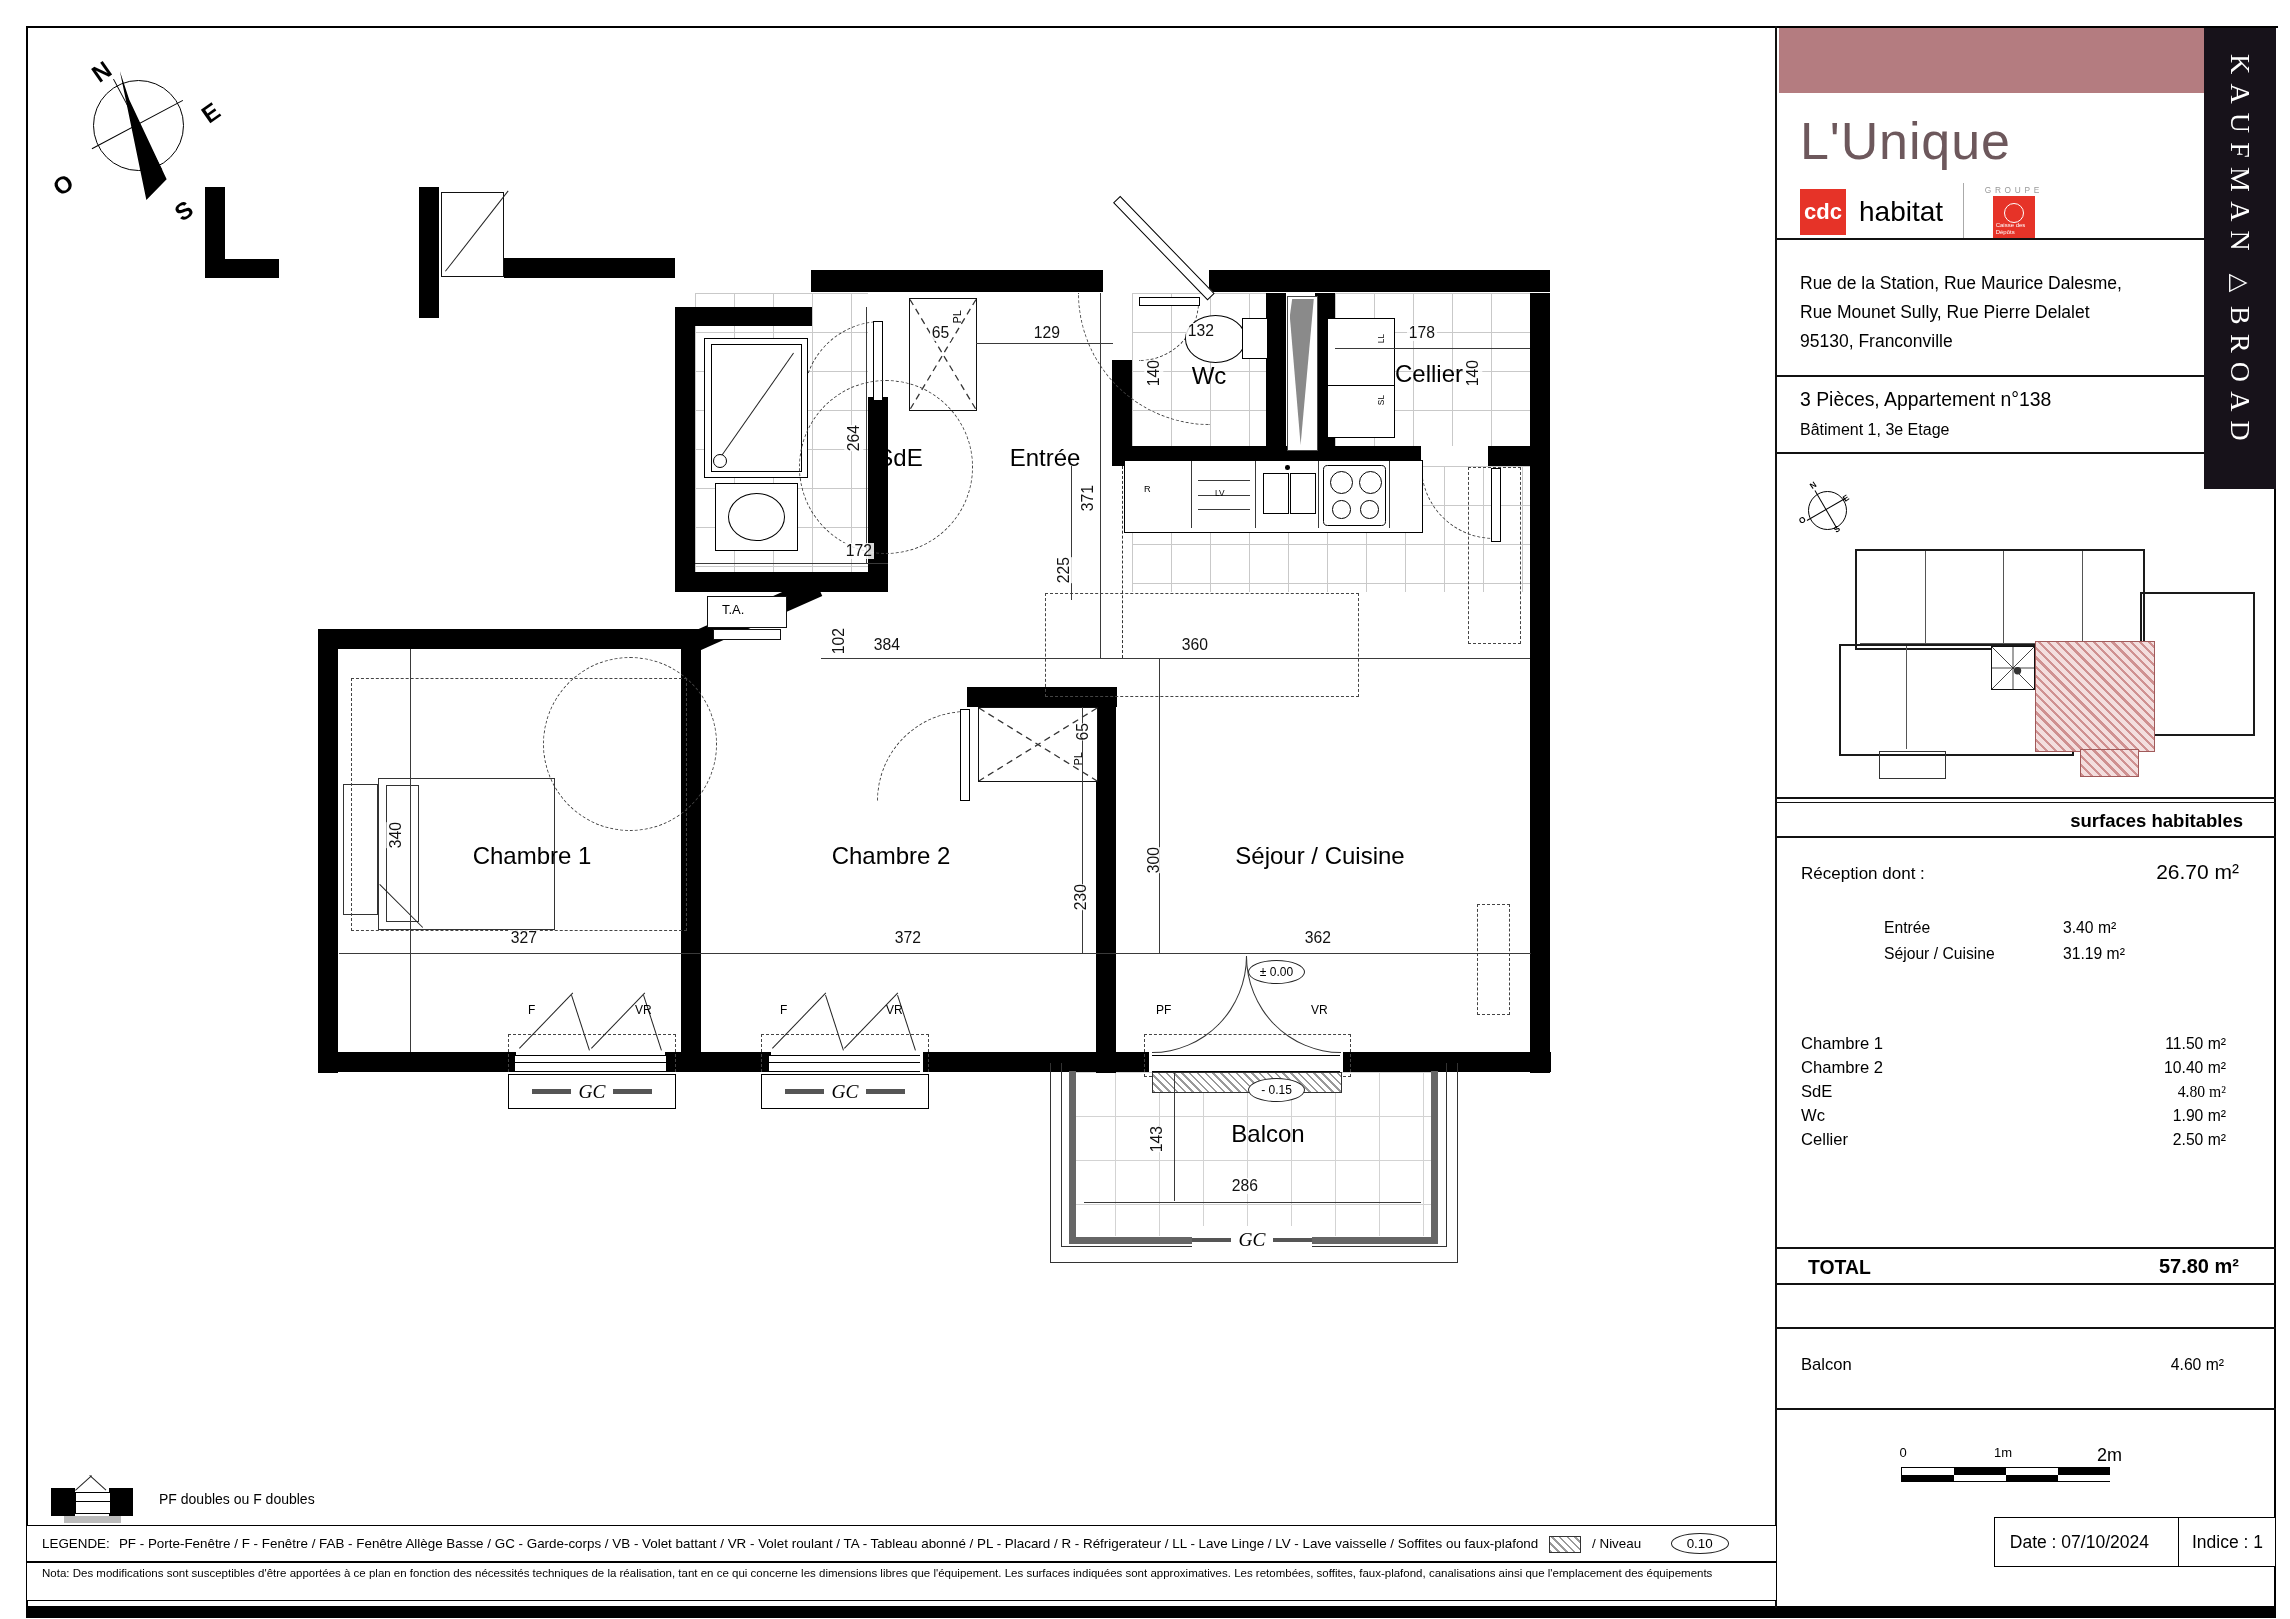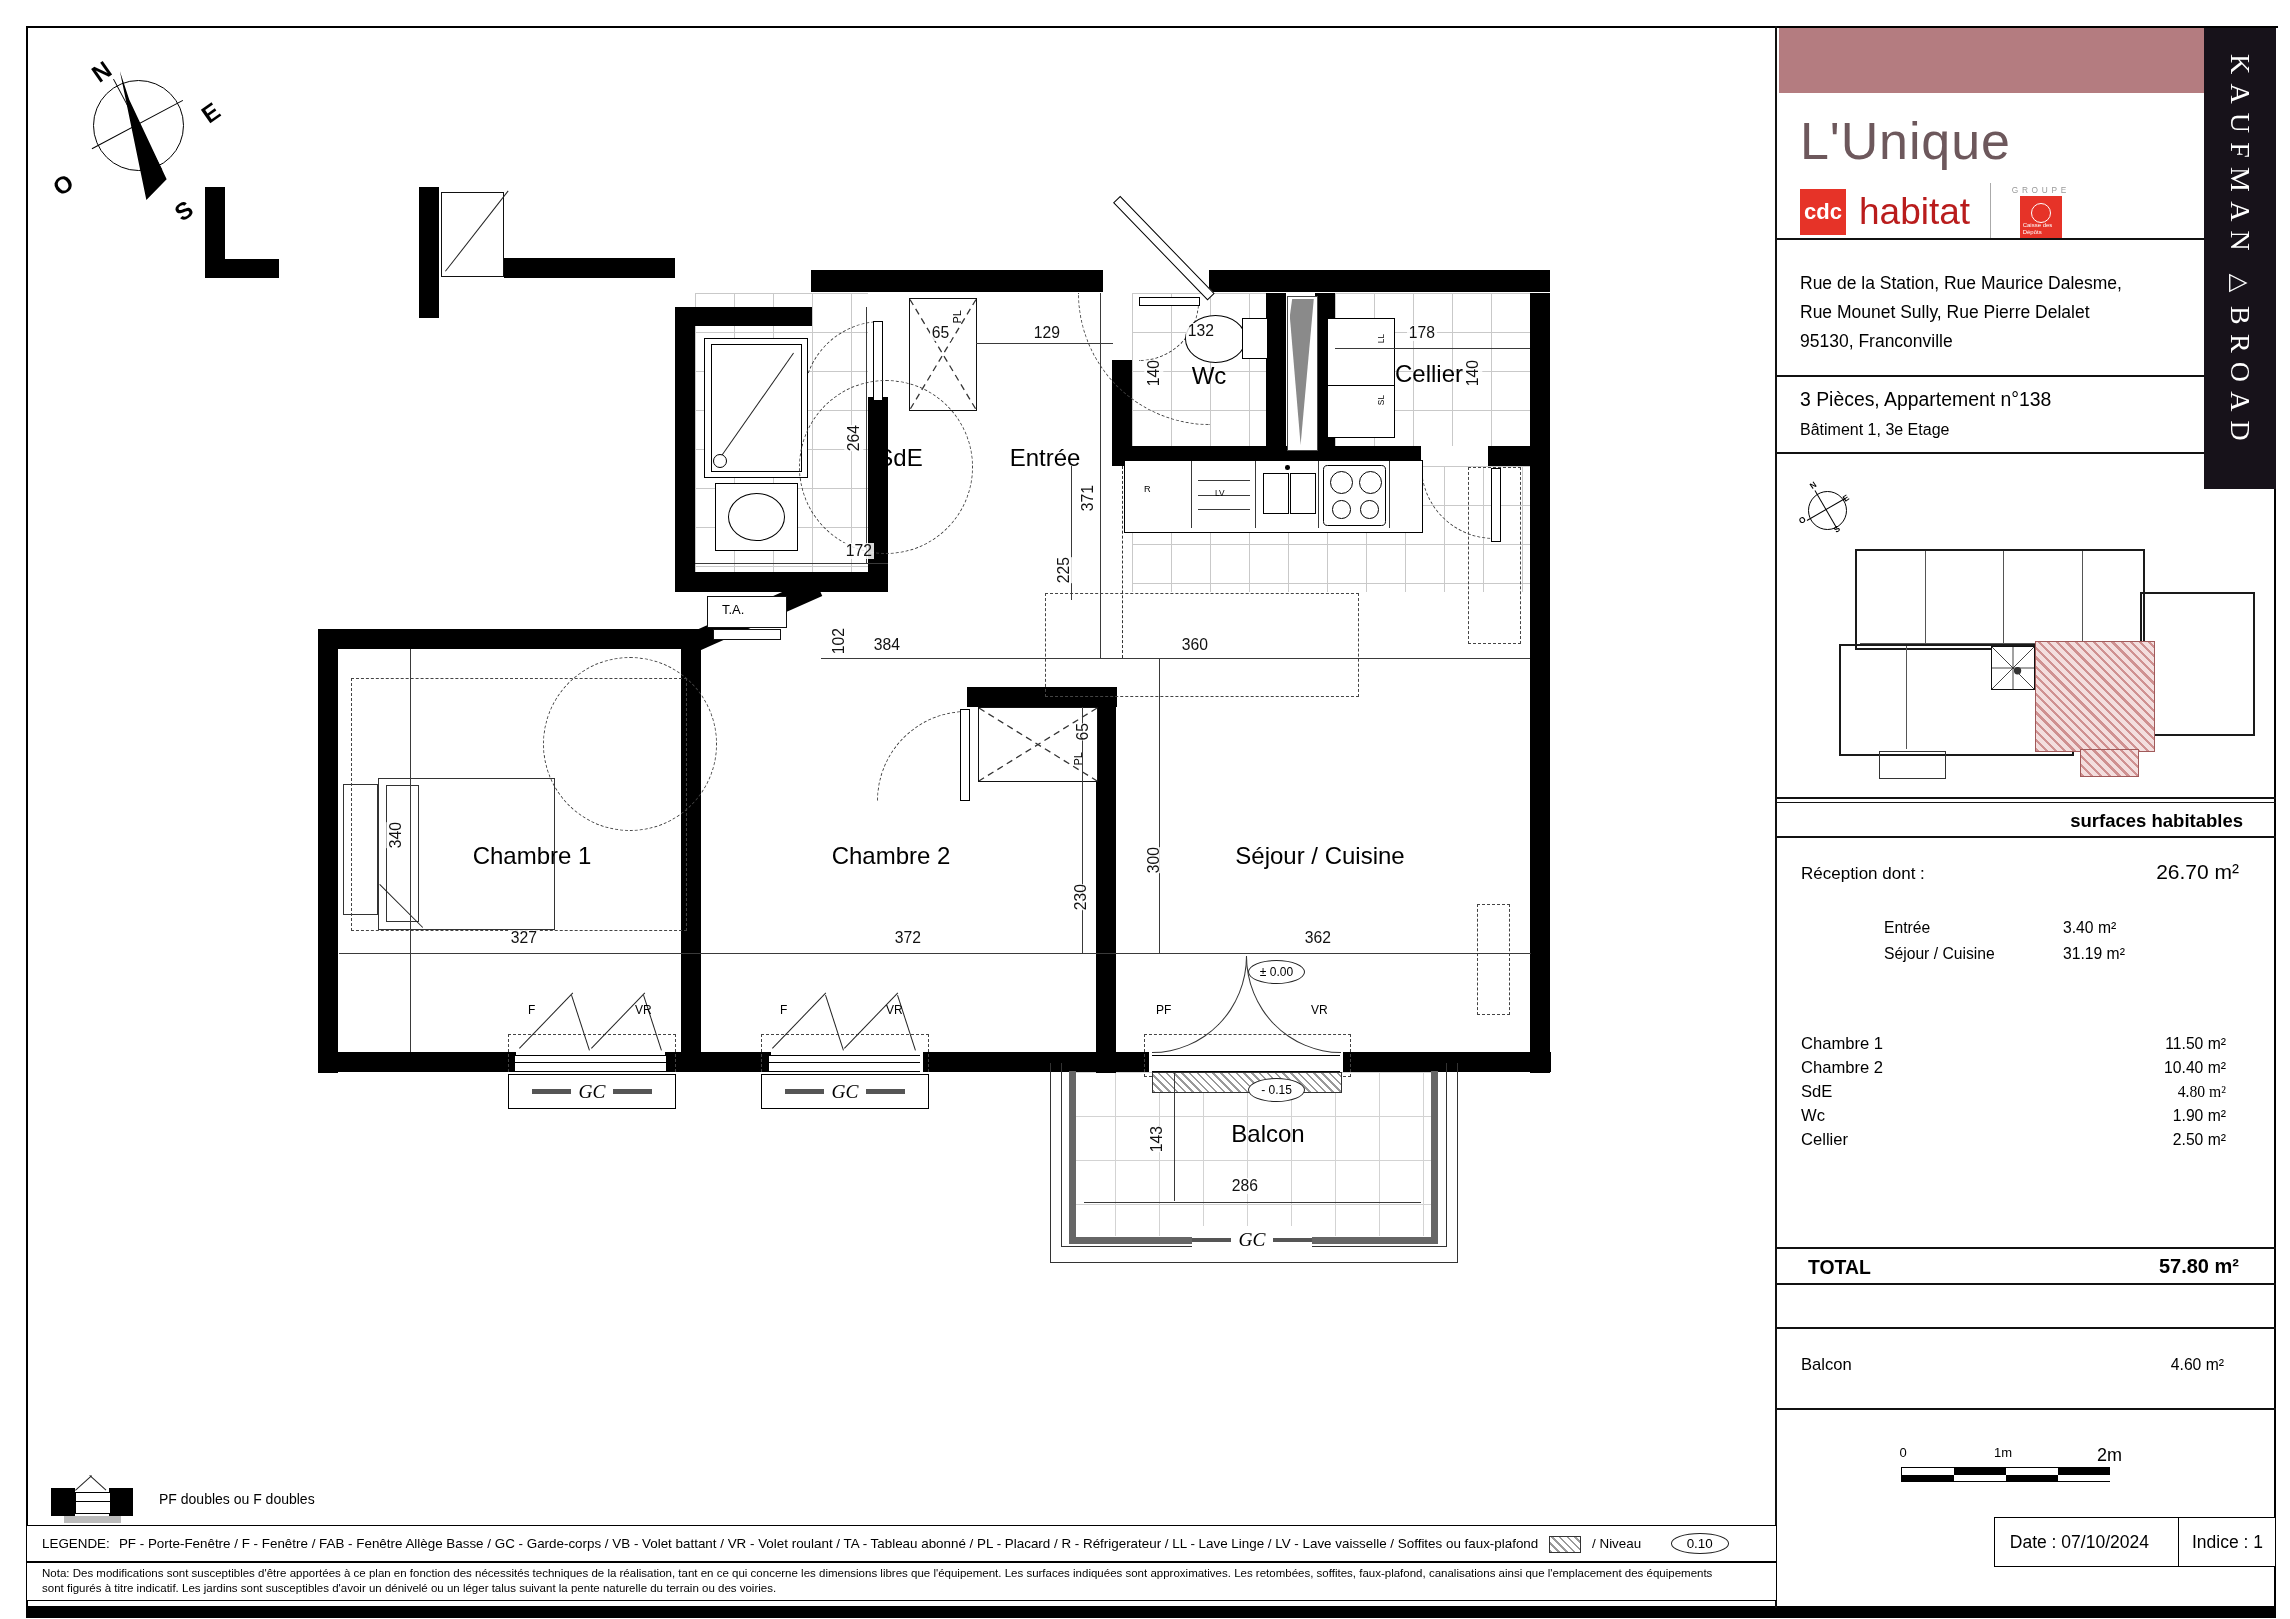--- a/index.html
+++ b/index.html
@@ -281,21 +281,21 @@
 <div class="panel-divider" style="left:1775px;top:26px;width:1.8px;height:1582px"></div>
 
 <div class="abs" style="left:1779px;top:28px;width:425px;height:65px;background:#b47c80"></div>
 
 <div class="abs" style="left:1800px;top:111px;font-size:52px;color:#6d585c;letter-spacing:0.9px">L'Unique</div>
 
 <div class="abs" style="left:1800px;top:183px;display:flex;align-items:center;gap:13px">
   <div style="width:46px;height:46px;background:#e63328;display:flex;align-items:center;justify-content:center">
       <span style="color:#fff;font-weight:bold;font-size:22px">cdc</span>
     </div>
-  <span style="font-size:37px;color:#b91c1c">habitat</span>
+  <span style="font-size:28px;color:#000000">habitat</span>
   <div style="width:0.9px;height:57px;background:#aaa;margin:0 7.4px"></div>
   <div style="display:flex;flex-direction:column;align-items:center;gap:1.8px">
     <span style="font-size:8.3px;letter-spacing:3.7px;color:#999">GROUPE</span>
     <div style="width:42px;height:42px;background:#e63328;position:relative;display:flex;align-items:center;justify-content:center">
       <div style="width:18.5px;height:18.5px;border:1.8px solid #fff;border-radius:50%;margin-bottom:9.2px"></div>
       <span style="position:absolute;bottom:2.8px;left:2.8px;color:#fff;font-size:6px;line-height:1.1;text-align:left">Caisse des Dépôts</span>
     </div>
   </div>
 </div>
 
@@ -424,21 +424,20 @@
 <div class="abs" style="left:42px;top:1533px;width:1717px;font-size:13.4px;white-space:nowrap">
   <span style="margin-right:9.2px">LEGENDE:</span><span>PF - Porte-Fenêtre / F - Fenêtre / FAB - Fenêtre Allège Basse / GC - Garde-corps / VB - Volet battant / VR - Volet roulant / TA - Tableau abonné / PL - Placard / R - Réfrigerateur / LL - Lave Linge / LV - Lave vaisselle / Soffites ou faux-plafond</span>
   <span class="hatch" style="display:inline-block;width:29.5px;height:14.8px;border:0.9px solid #333;vertical-align:middle;margin:0 7.4px"></span>
   <span>/ Niveau</span>
   <span style="display:inline-block;border:1.4px solid #222;border-radius:50%;padding:1.8px 14.8px;margin-left:26px"><span>0.10</span></span>
 </div>
 
 <div class="lgbox" style="left:26px;top:1562px;width:1751px;height:39px"></div>
 <div class="abs" style="left:42px;top:1566px;width:1717px;font-size:11.5px;line-height:14.8px">
   <div>Nota: Des modifications sont susceptibles d'être apportées à ce plan en fonction des nécessités techniques de la réalisation, tant en ce qui concerne les dimensions libres que l'équipement. Les surfaces indiquées sont approximatives. Les retombées, soffites, faux-plafond, canalisations ainsi que l'emplacement des équipements</div>
-  <div>sont figurés à titre indicatif. Les jardins sont susceptibles d'avoir un dénivelé ou un léger talus suivant la pente naturelle du terrain ou des voiries.</div>
 </div>
 
 <div class="lgbox" style="left:1994px;top:1517px;width:185px;height:50px;display:flex;align-items:center;padding-left:14.8px">
     <span style="font-size:17.5px">Date : 07/10/2024</span>
   </div>
 <div class="lgbox" style="left:2178px;top:1517px;width:98px;height:50px;display:flex;align-items:center;padding-left:13px">
     <span style="font-size:17.5px">Indice : 1</span>
   </div>
 
 

